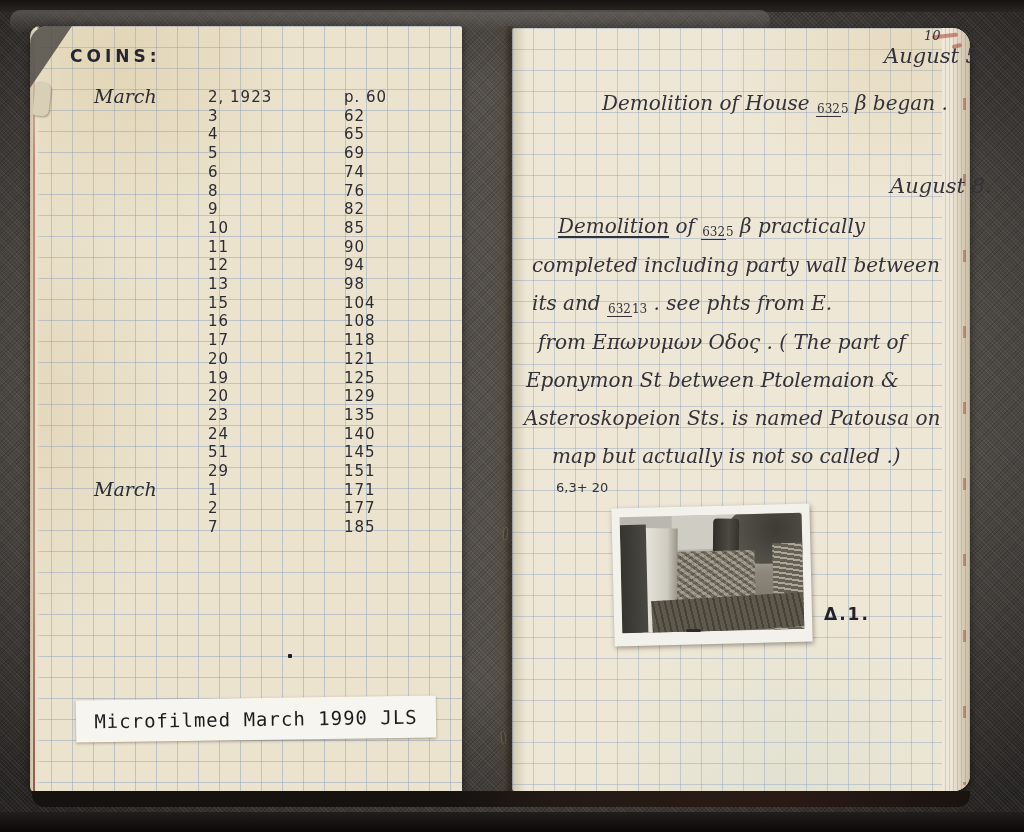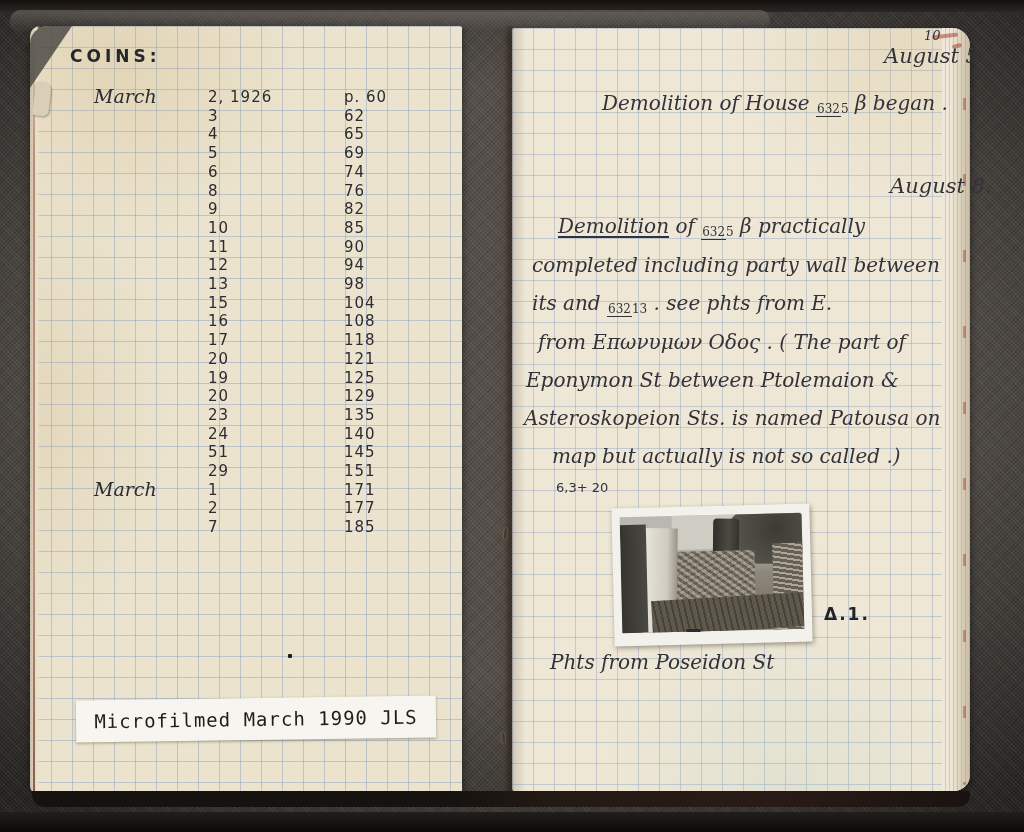--- a/index.html
+++ b/index.html
@@ -103,21 +103,21 @@
   <div class="page page-left">
     <div class="edge-left"></div>
     <div class="corner-flap"></div>
     <div class="corner-tear"></div>
 
     <div class="coins-heading">COINS:</div>
 
     <div id="index-rows">
         <div class="idx-row" style="top: 62px;">
           <span class="idx-month">March</span>
-          <span class="idx-day">2, 1926</span>
+          <span class="idx-day">2, 1923</span>
           <span class="idx-page">p. 60</span>
         </div>
         <div class="idx-row" style="top: 80.7px;">
           <span class="idx-day">3</span>
           <span class="idx-page">62</span>
         </div>
         <div class="idx-row" style="top: 99.4px;">
           <span class="idx-day">4</span>
           <span class="idx-page">65</span>
         </div>
@@ -255,20 +255,19 @@
         <div class="ph-rubble"></div>
         <div class="ph-wallR"></div>
         <div class="ph-jamb"></div>
         <div class="ph-door"></div>
         <div class="ph-fore"></div>
       </div>
     </div>
     <div class="photo-dash"></div>
     <div class="delta-label">Δ.1.</div>
 
-    <div class="hw" style="left:38px;top:622px;font-size:20px;">Phts from Poseidon St</div>
   </div>
 
   <div class="gutter"></div>
   <div class="stitch" style="left:504px;top:528px;transform:rotate(7deg);"></div>
   <div class="stitch" style="left:502px;top:732px;transform:rotate(-5deg);"></div>
   <div class="book-bottom"></div>
 </div>
 
 </body></html>

